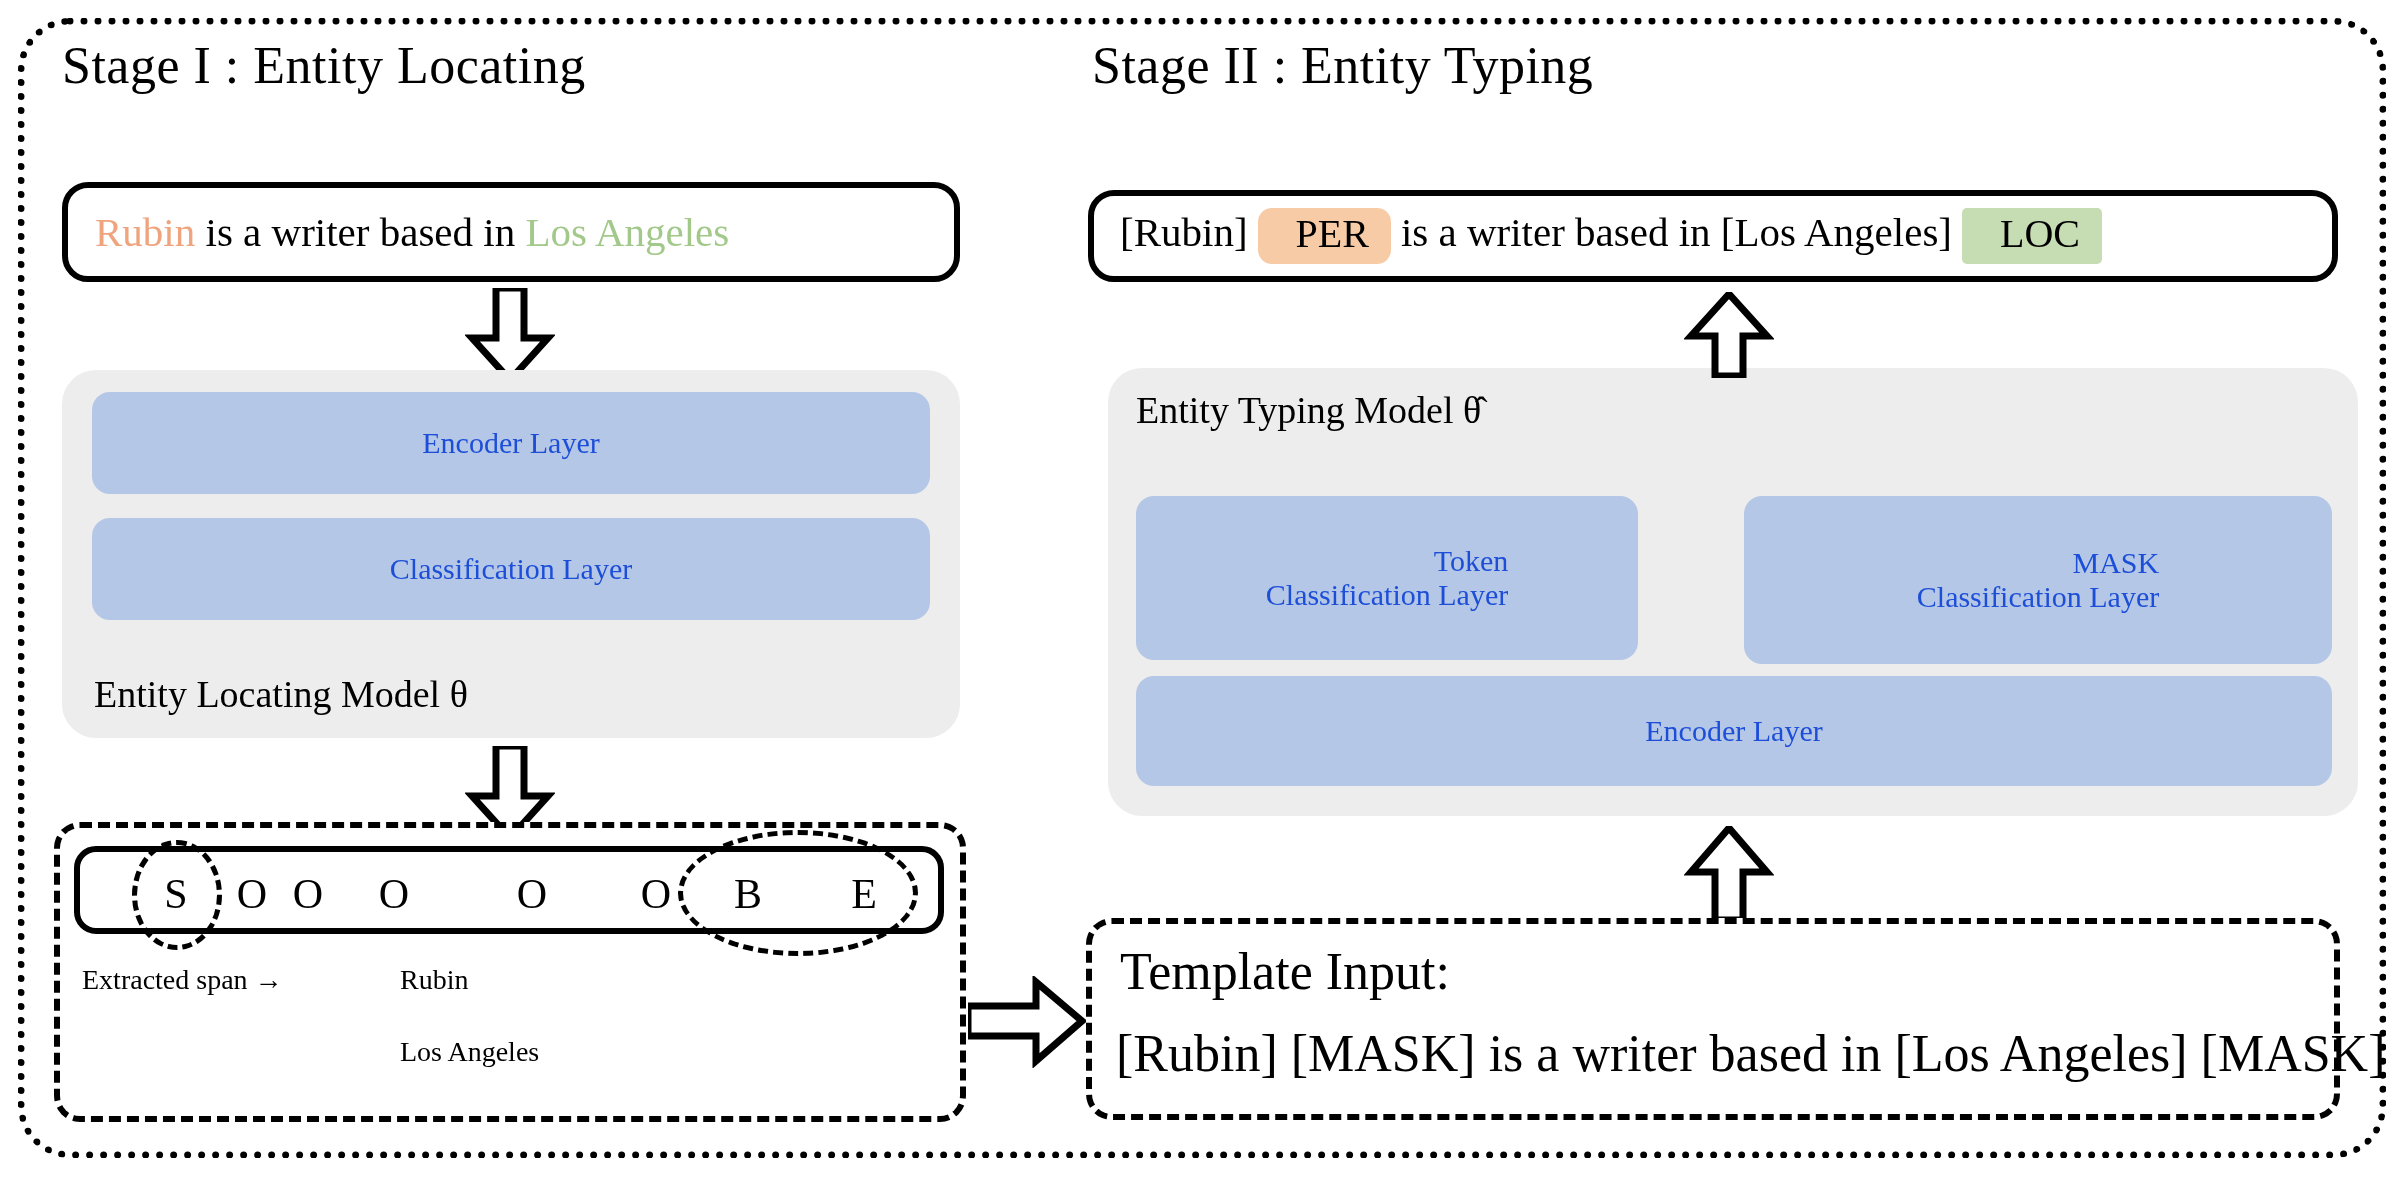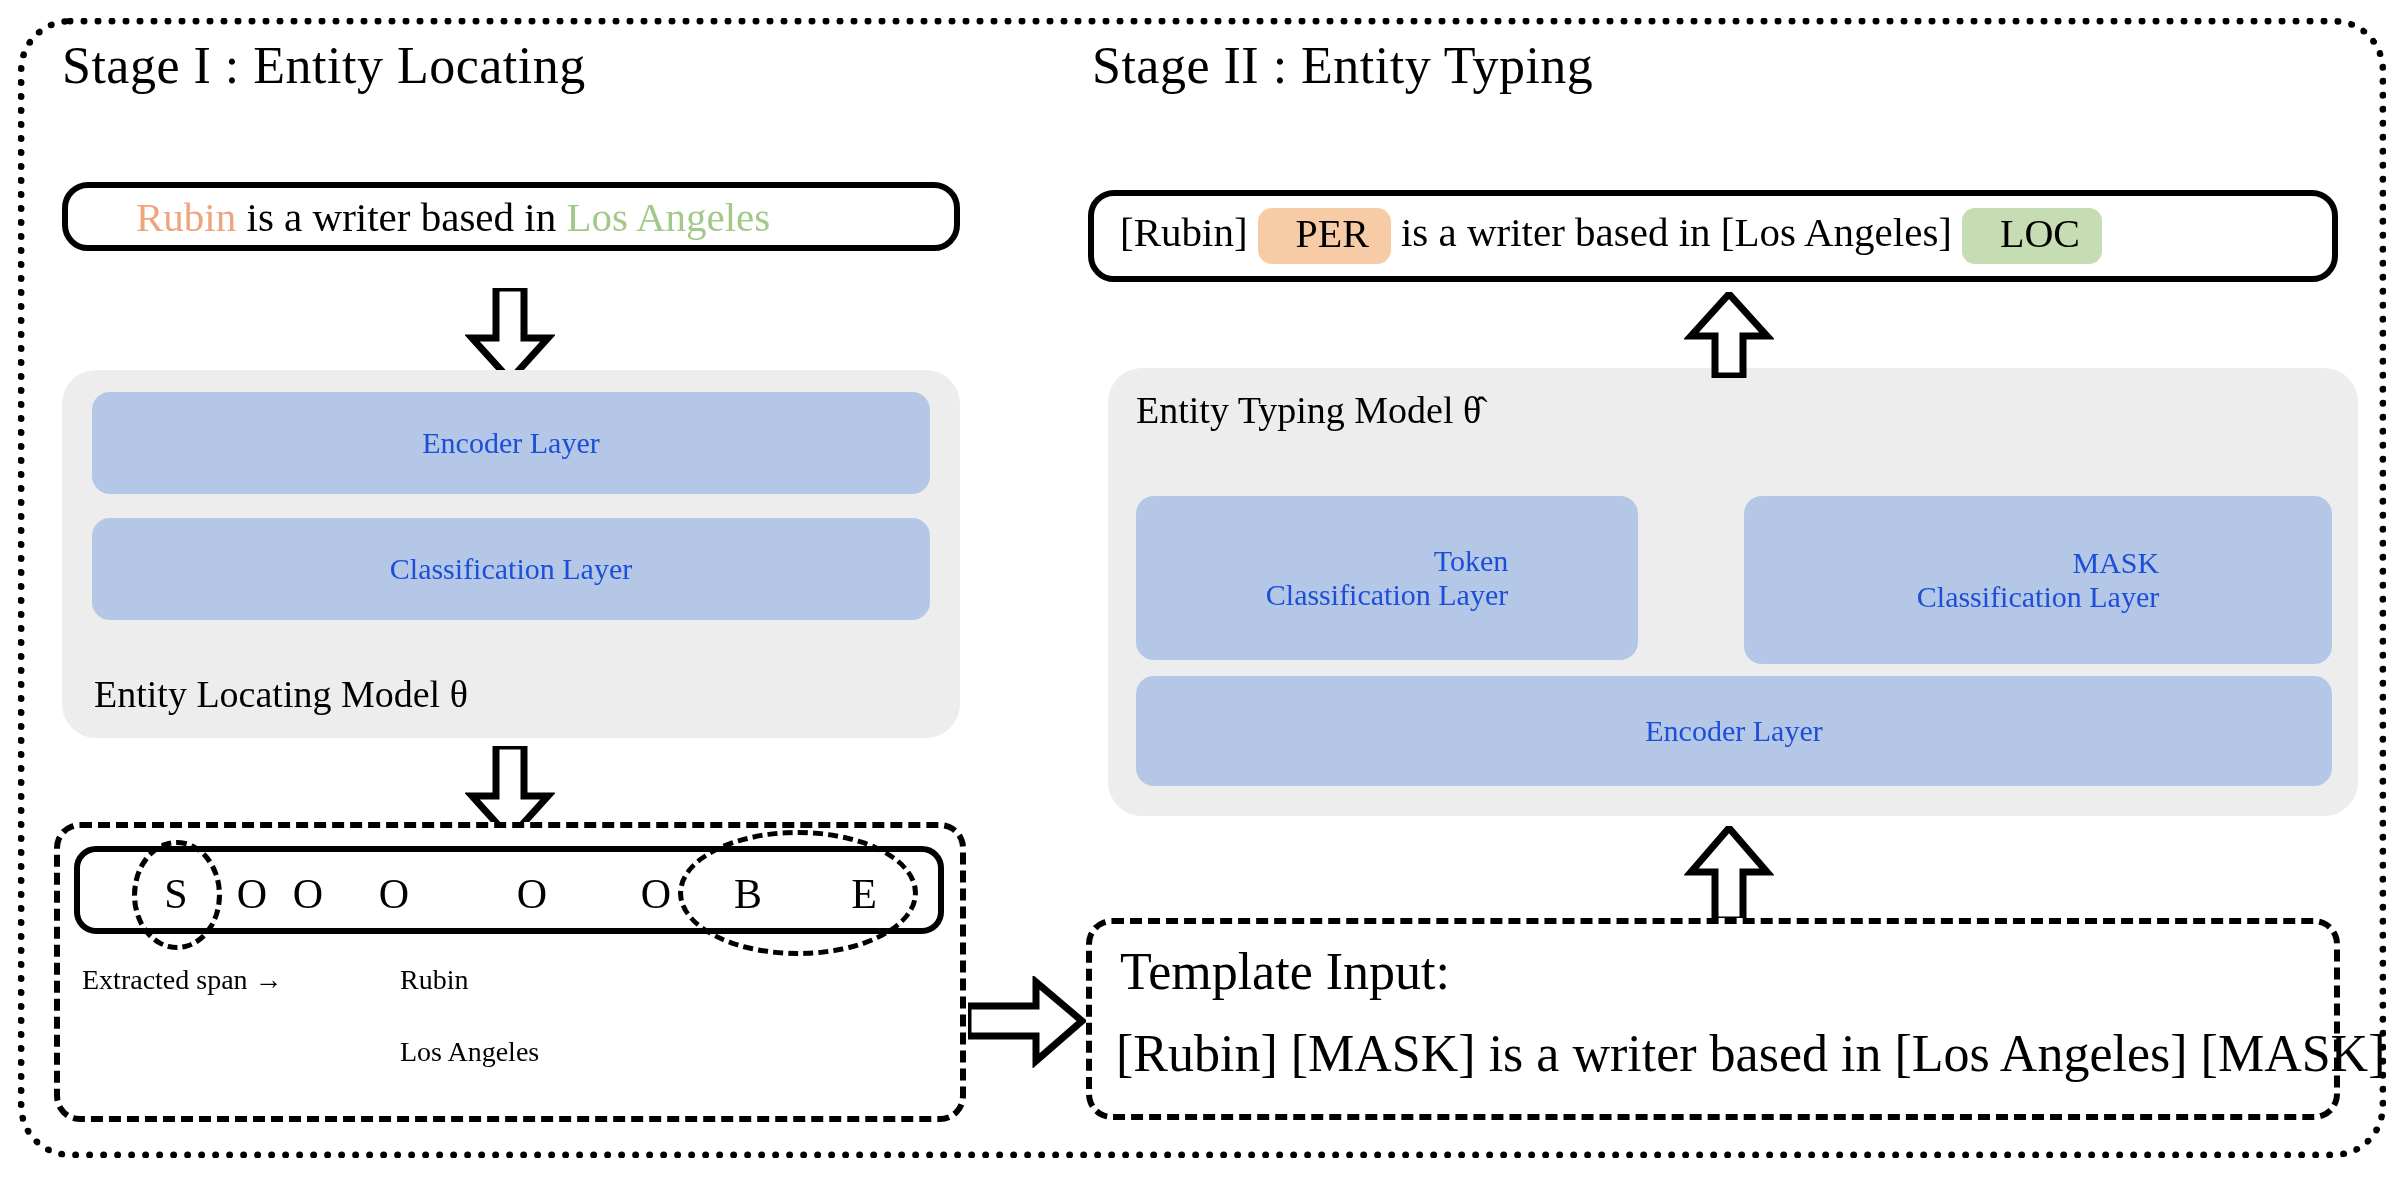--- a/index.html
+++ b/index.html
@@ -48,22 +48,22 @@
     border-radius: 26px;
     background: #ffffff;
     box-sizing: border-box;
     display: flex;
     align-items: center;
   }
   #stage1-sentence {
     left: 62px;
     top: 182px;
     width: 898px;
-    height: 69px;
-    padding-left: 68px;
+    height: 100px;
+    padding-left: 27px;
   }
   #stage2-sentence {
     left: 1088px;
     top: 190px;
     width: 1250px;
     height: 92px;
     padding-left: 26px;
   }
   .sent-text {
     font-size: 41px;
@@ -81,21 +81,21 @@
     margin: 0 10px;
     line-height: 1;
     vertical-align: middle;
   }
   .badge-per {
     background: #f7cba6;
     border-radius: 14px;
   }
   .badge-loc {
     background: #c6dcb2;
-    border-radius: 13px;
+    border-radius: 5px;
   }
 
   
   .model-box {
     position: absolute;
     background: #ededed;
     border-radius: 34px;
     box-sizing: border-box;
   }
   #stage1-model {

